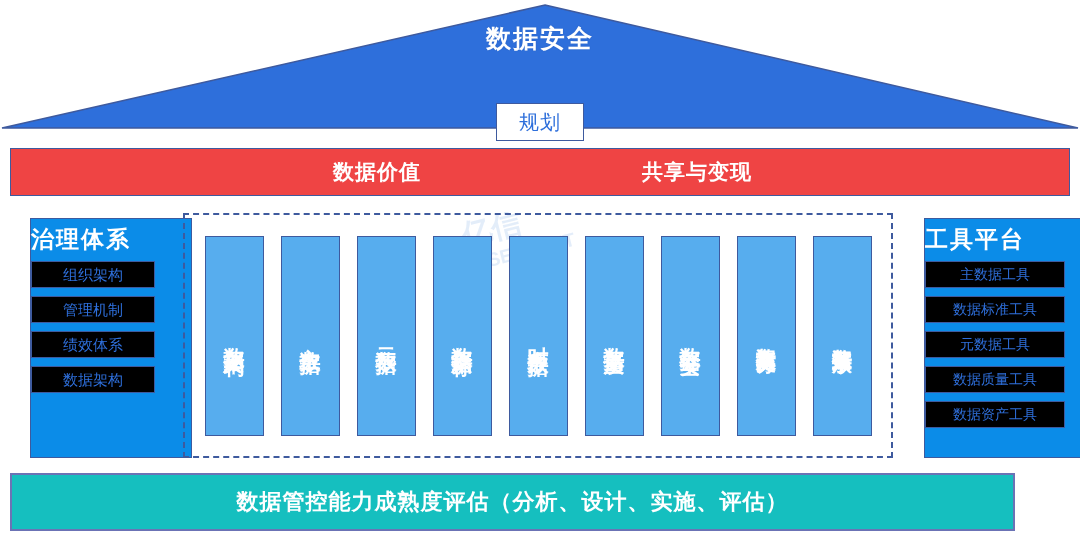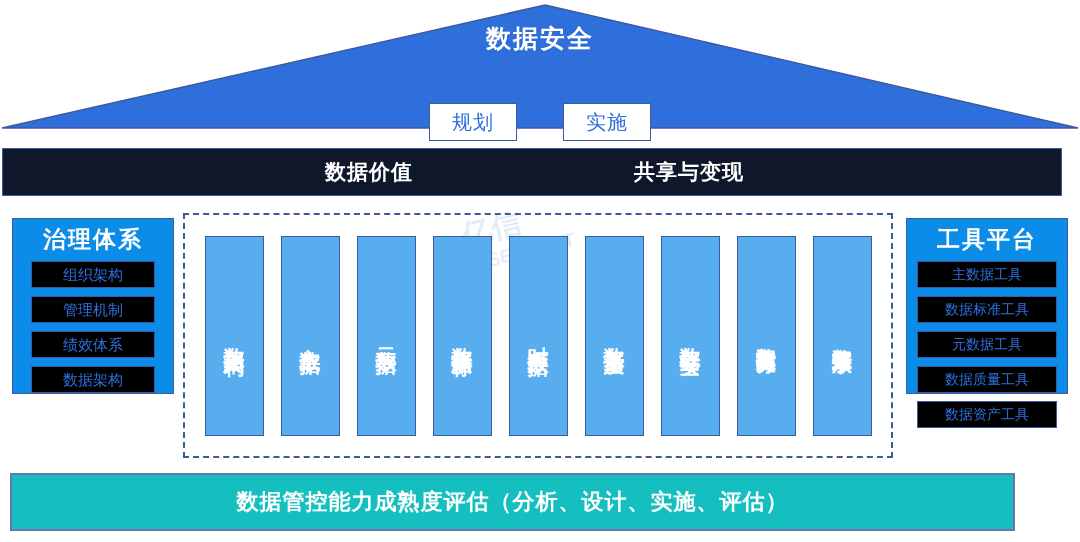--- a/index.html
+++ b/index.html
@@ -68,25 +68,25 @@
     height: 38px;
     line-height: 36px;
     text-align: center;
     letter-spacing: 1px;
     box-sizing: border-box;
   }
 
   
   .value-bar {
     position: absolute;
-    left: 2px;
+    left: 10px;
     top: 148px;
     width: 1060px;
     height: 48px;
-    background: #0f172a;
+    background: #ef4444;
     border: 1.6px solid #3e5a9e;
     box-sizing: border-box;
   }
   .value-bar .vb-text {
     position: absolute;
     top: 50%;
     transform: translateY(-50%);
     color: #ffffff;
     font-size: 21px;
     font-weight: bold;
@@ -94,28 +94,29 @@
     white-space: nowrap;
   }
   .vb-left  { left: 322px; }
   .vb-right { left: 631px; }
 
   
   .side-col {
     position: absolute;
     top: 218px;
     width: 162px;
-    height: 176px;
+    height: 240px;
     background: #0b8ce8;
     border: 1.8px solid #3e5a9e;
     box-sizing: border-box;
     display: flex;
     flex-direction: column;
-    align-items: center;
+    align-items: flex-start;
     padding-top: 5px;
+    margin-left: 18px;
   }
   .side-col.left  { left: 12px; }
   .side-col.right { left: 906px; }
   .side-title {
     color: #ffffff;
     font-size: 23px;
     font-weight: bold;
     letter-spacing: 2px;
     margin-bottom: 6px;
   }
@@ -207,21 +208,20 @@
 
 <div id="stage">
 
   <div class="roof">
     <svg width="1080" height="135" viewBox="0 0 1080 135">
       <polygon points="545,5 1078,128 2,128" fill="#2e6fdb" stroke="#3e5a9e" stroke-width="1.5"></polygon>
     </svg>
     <div class="roof-title">数据安全</div>
     <div class="roof-boxes">
       <div class="roof-box">规划</div>
-      <div class="roof-box">实施</div>
     </div>
   </div>
 
   <div class="value-bar">
     <span class="vb-text vb-left">数据价值</span>
     <span class="vb-text vb-right">共享与变现</span>
   </div>
 
   <div class="watermark">
     <svg width="190" height="70" viewBox="0 0 190 70">

